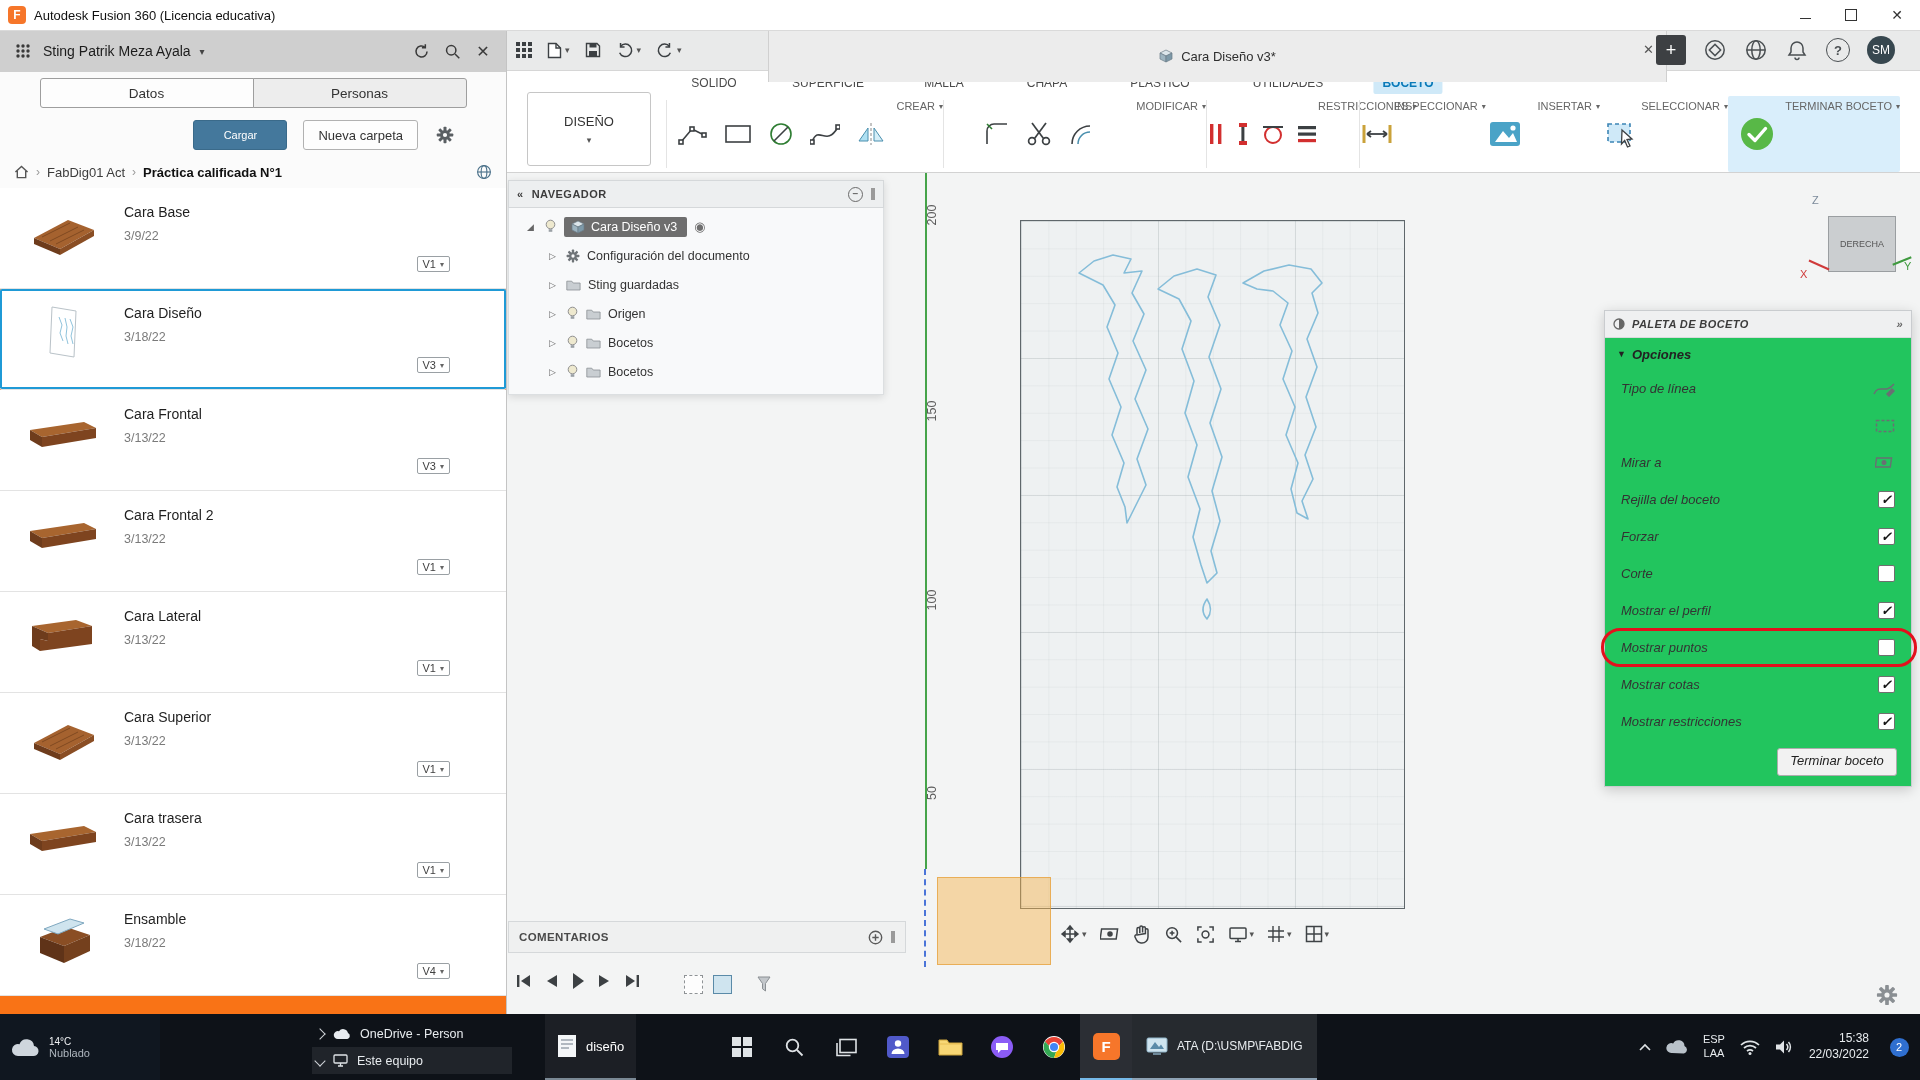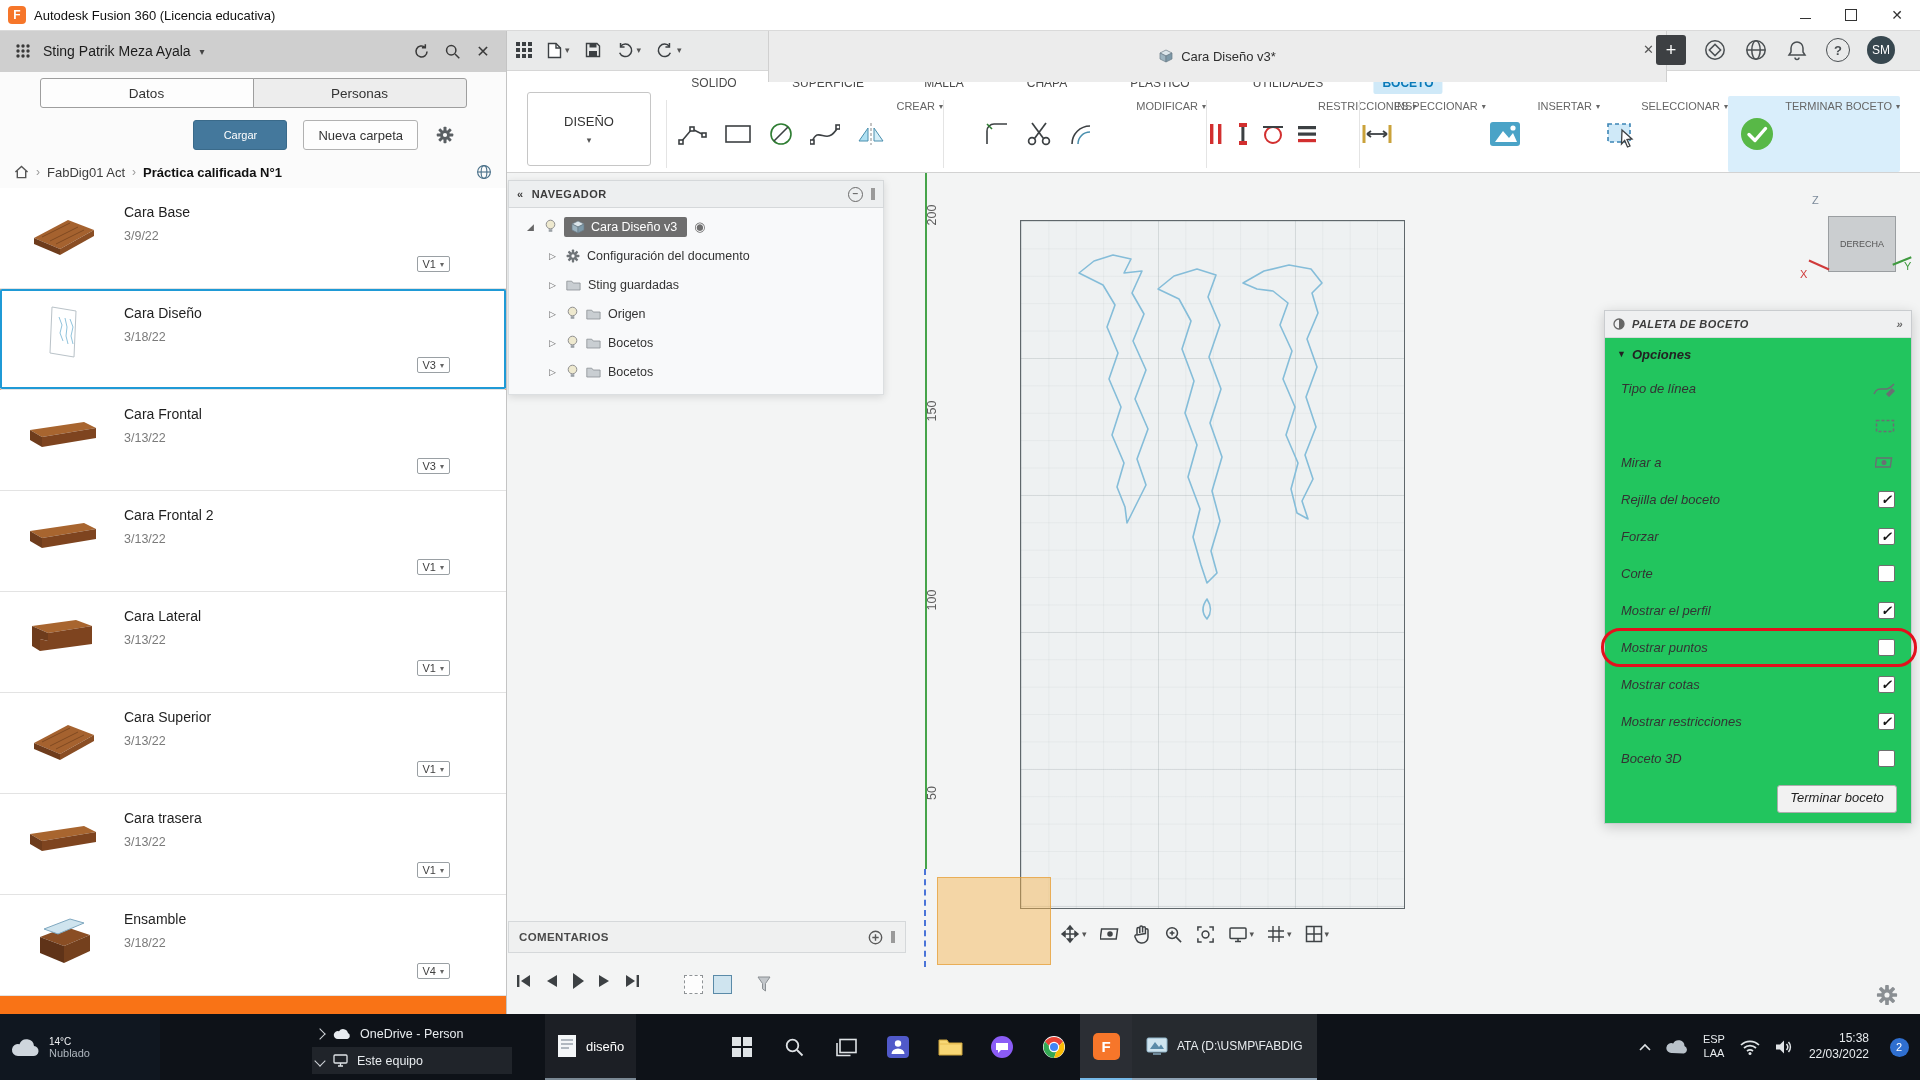--- a/index.html
+++ b/index.html
@@ -919,24 +919,20 @@
             <span class="oval"></span>
           </div>
           <div class="sp-row">
             <span class="sp-label">Mostrar cotas</span>
             <span class="sp-check checked"></span>
           </div>
           <div class="sp-row">
             <span class="sp-label">Mostrar restricciones</span>
             <span class="sp-check checked"></span>
           </div>
-          <div class="sp-row">
-            <span class="sp-label">Boceto 3D</span>
-            <span class="sp-check"></span>
-          </div>
         </div>
       <div class="sp-finish">Terminar boceto</div>
     </div>
 
     <div class="transport">
       <span>
           <svg width="16" height="16" viewBox="0 0 16 16" fill="#3c4043">
             <rect x="1" y="2" width="2.4" height="12"></rect>
             <polygon points="14,2 5,8 14,14"></polygon>
           </svg>

